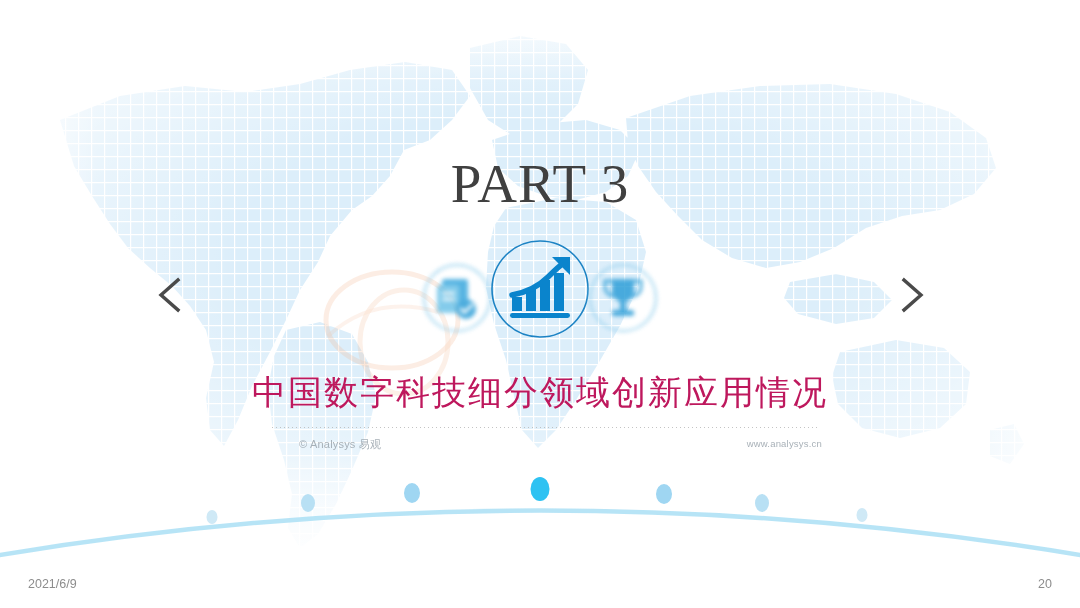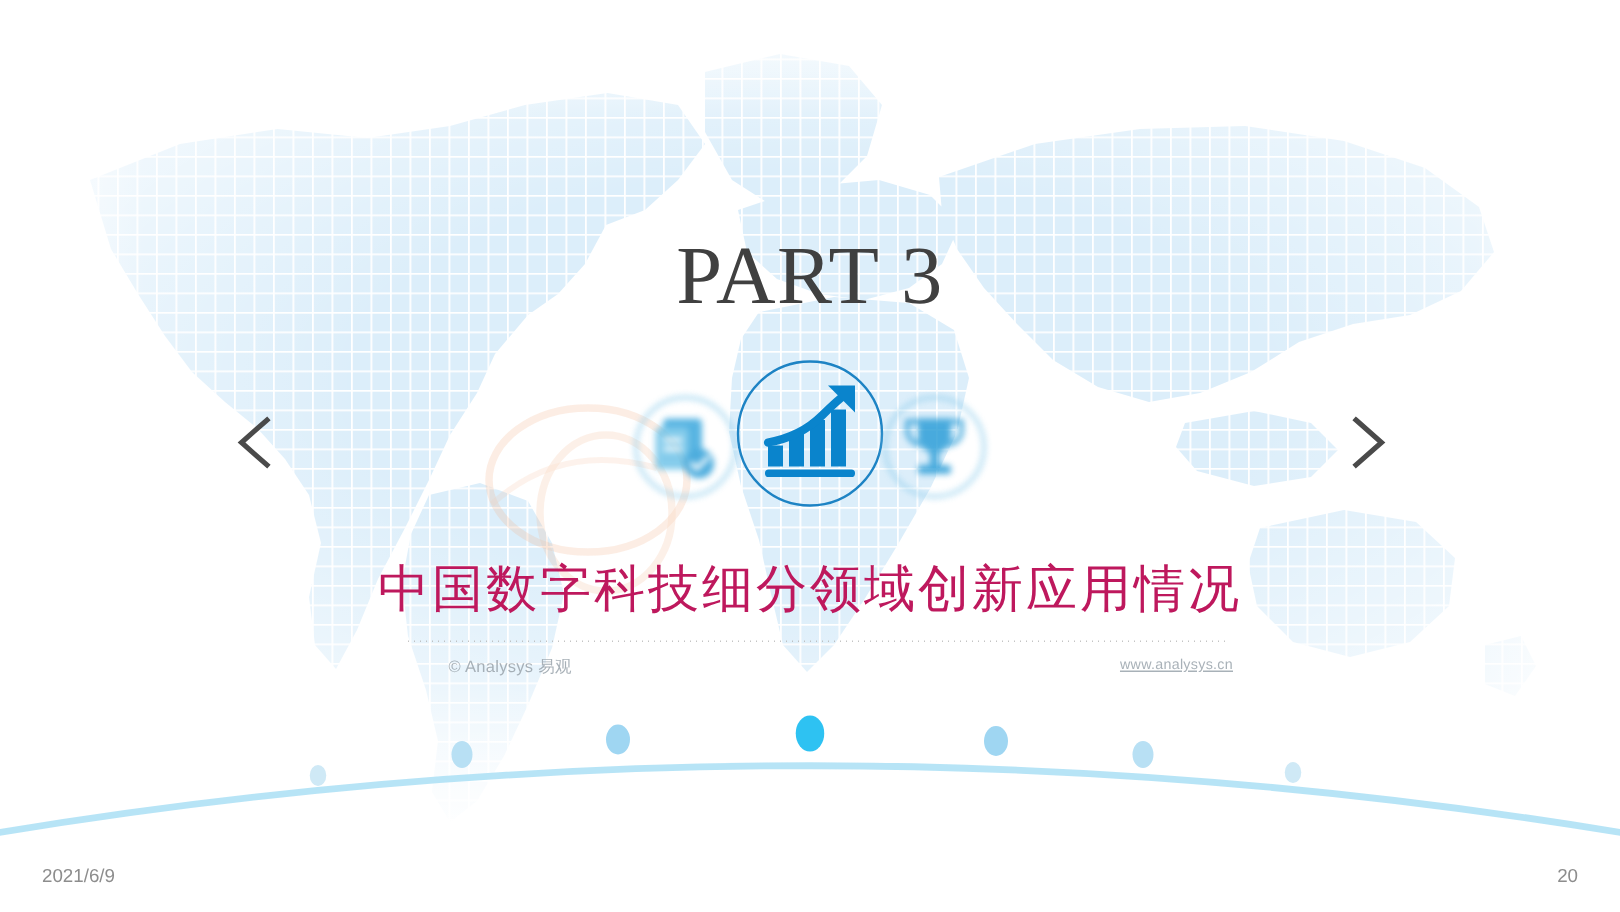--- a/index.html
+++ b/index.html
@@ -84,21 +84,20 @@
   .credit-left {
     position:absolute; left:275px; top:437px;
     font-size:11px; color:#9aa4ac; letter-spacing:0.2px;
     opacity:0.85;
     margin-left:24px;
   }
   .credit-right {
     position:absolute; right:258px; top:438px;
     font-size:9.5px; color:#9aa4ac; letter-spacing:0.2px;
     opacity:0.85;
-    text-decoration:underline;
   }
 
   
   .nav-arrow {
     position:absolute; top:272px; width:46px; height:46px;
     color:#4a4a4a;
   }
   .nav-arrow.prev { left:148px; }
   .nav-arrow.next { left:888px; }
 

